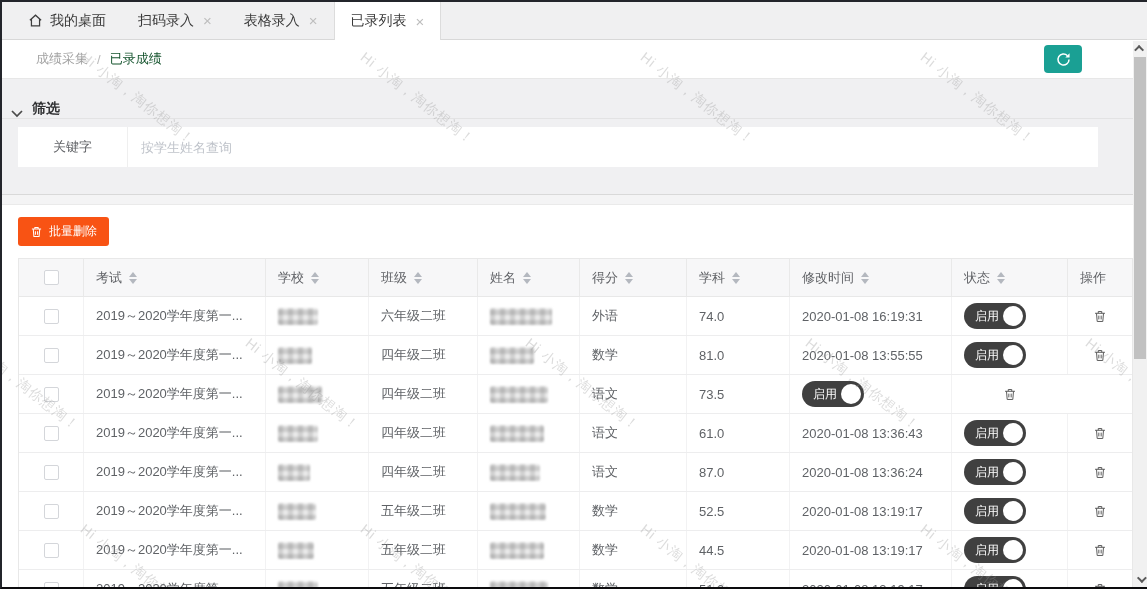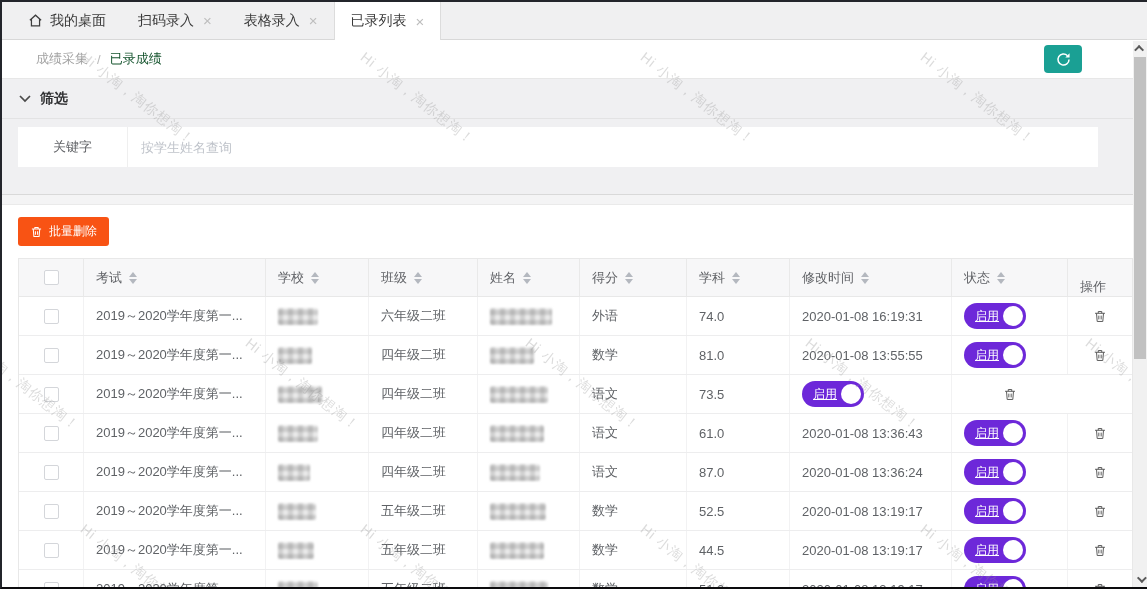--- a/index.html
+++ b/index.html
@@ -18,53 +18,53 @@
   .ticon { display:flex; align-items:center; }
   
   .crumbbar { height:38px; display:flex; align-items:center; padding:0 34px; background:#fff; position:relative; z-index:2; width:1133px; }
   .crumb-parent { color:#a2a2a2; font-size:13px; }
   .crumb-sep { color:#b9b9b9; font-size:13px; margin:0 9px; }
   .crumb-current { color:#14532d; font-size:13px; }
   .refresh-btn { margin-left:auto; margin-right:19px; width:38px; height:28px; border:none; border-radius:4px;
     background:#1aa094; display:flex; align-items:center; justify-content:center; cursor:pointer; }
   
   .filter-panel { background:#f0f0f2; border-top:1px solid #e7e7e7; border-bottom:1px solid #d9d9d9; position:relative; z-index:2; width:1133px; }
-  .filter-head { height:40px; display:flex; align-items:center; gap:9px; padding:0 17px; font-size:14px; color:#303133; font-weight:600; border-bottom:1px solid #e3e3e4; cursor:pointer; }
+  .filter-head { height:40px; display:flex; align-items:flex-end; gap:9px; padding:0 9px; font-size:14px; color:#303133; font-weight:600; border-bottom:1px solid #e3e3e4; cursor:pointer; }
   .filter-body { padding:8px 37px 27px 16px; }
   .kw-band { height:40px; background:#fff; display:flex; }
   .kw-label { width:110px; display:flex; align-items:center; justify-content:center; font-size:13px; color:#606266; border-right:1px solid #efefef; }
   .kw-input { flex:1; border:none; outline:none; padding:0 13px; font-size:13px; color:#333; background:transparent; }
   .kw-input::placeholder { color:#bfc3ca; }
   .strip { height:10px; background:#f4f4f5; border-bottom:1px solid #eaeaea; width:1133px; }
   
   .content { background:#fff; padding:12px 0 0 16px; position:relative; z-index:2; width:1133px; }
   .batch-btn { height:29px; display:inline-flex; align-items:center; gap:6px; background:#f85314; color:#fff;
     border:none; border-radius:3px; font-size:12px; padding:0 12px; cursor:pointer; }
   
   .table { width:1115px; border:1px solid #e8e8e8; border-bottom:none; font-size:13px; color:#5f6266; margin-top:12px; }
   .gridrow { display:grid; grid-template-columns:65px 182px 103px 109px 102px 107px 103px 162px 116px 1fr; }
   .thead { background:#f7f7f8; height:38px; border-bottom:1px solid #e8e8e8; }
   .th { display:flex; align-items:center; padding:0 12px; border-right:1px solid #e9e9e9; color:#606266; gap:7px; }
-  .th:last-child { border-right:none;align-items:flex-end; }
+  .th:last-child { border-right:none; }
   .tr { height:39px; border-bottom:1px solid #ededee; background:#fff; }
   .td { display:flex; align-items:center; padding:0 12px; border-right:1px solid #f2f2f3; overflow:hidden; white-space:nowrap; }
   .td:last-child { border-right:none; }
   .cb-cell { justify-content:center; padding:0; }
   .op-cell { justify-content:center; padding:0; }
   .cb { width:15px; height:15px; background:#fff; border:1px solid #d4d6da; border-radius:2px; cursor:pointer; }
   .sort { display:inline-flex; flex-direction:column; gap:2px; }
   .sort i { width:0; height:0; border-left:4px solid transparent; border-right:4px solid transparent; display:block; }
   .sort .up { border-bottom:5px solid #b4b8bf; }
   .sort .down { border-top:5px solid #b4b8bf; }
   .censor { height:17px; border-radius:2px; filter:blur(1px); flex:none;
     background:
       repeating-linear-gradient(90deg, rgba(0,0,0,.10) 0 5px, rgba(0,0,0,0) 5px 10px),
       repeating-linear-gradient(0deg, #cdcdcd 0 5px, #e9e9e9 5px 10px); }
-  .toggle { width:62px; height:26px; background:#6d28d9; border-radius:13px; display:flex; align-items:center;
-    justify-content:space-between; padding:0 3px 0 11px; color:#fff; font-size:12px; cursor:pointer; flex:none;text-decoration:underline; }
+  .toggle { width:62px; height:26px; background:#404040; border-radius:13px; display:flex; align-items:center;
+    justify-content:space-between; padding:0 3px 0 11px; color:#fff; font-size:12px; cursor:pointer; flex:none; }
   .knob { width:20px; height:20px; border-radius:50%; background:#fff; }
   .trash-op { color:#5a5a5a; display:flex; cursor:pointer; }
   
   .scrollbar { position:absolute; top:39px; right:0; bottom:0; width:14px; background:#f1f1f1; z-index:10; }
   .sb-btn { height:15px; display:flex; align-items:center; justify-content:center; cursor:pointer; }
   .sb-btn.down { position:absolute; bottom:0; left:0; right:0; }
   .chev { width:7px; height:7px; border-left:2px solid #5a5a5a; border-top:2px solid #5a5a5a; }
   .chev.up { transform:rotate(45deg) translateY(2px); }
   .chev.dn { transform:rotate(225deg) translateY(2px); }
   .sb-thumb { position:absolute; top:16px; left:1px; width:12px; height:302px; background:#c1c1c1; cursor:pointer; }

